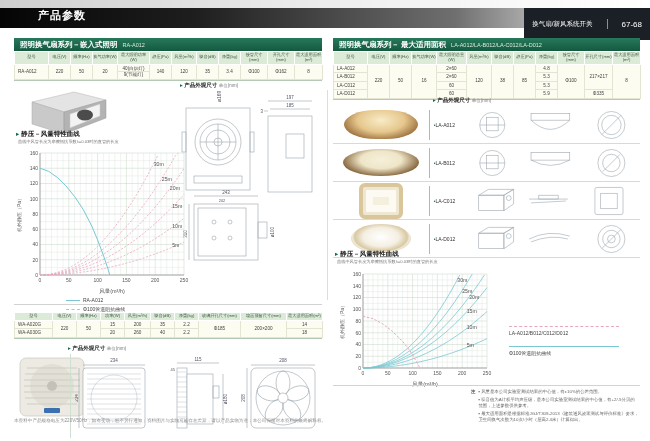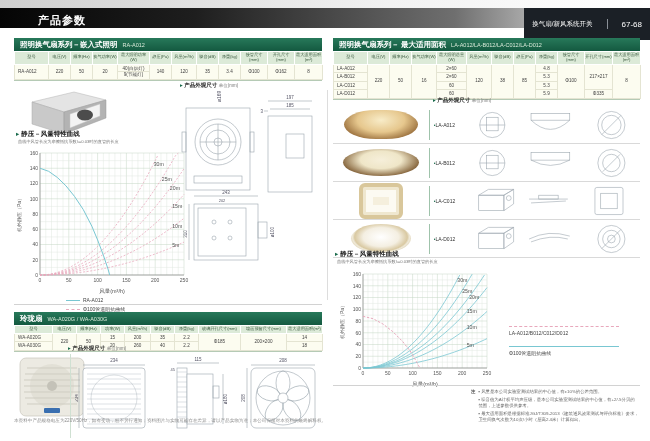--- a/index.html
+++ b/index.html
@@ -3,21 +3,21 @@
 <meta charset="utf-8">
 <style>
   html,body{margin:0;padding:0;}
   body{width:650px;height:441px;position:relative;overflow:hidden;background:#fff;
        font-family:"Liberation Sans","DejaVu Sans",sans-serif;color:#333;}
   
   .topstrip{position:absolute;left:0;top:0;width:650px;height:8px;
             background:linear-gradient(90deg,#cfcfcf,#f2f2f2 60%,#ffffff);}
   .band{position:absolute;left:0;top:8px;width:650px;height:20px;
         background:linear-gradient(90deg,#050505 0%,#1e1e1e 30%,#6f6f6f 70%,#b9b9b9 84%,#a7a7a7 100%);
-        display:flex;align-items:flex-end;}
+        display:flex;align-items:flex-start;}
   .band-title{color:#fff;font-size:11px;font-weight:bold;padding-left:38px;letter-spacing:1px;}
   .band-right{position:absolute;right:0;top:0;height:32px;background:#1b2026;color:#fff;
               display:flex;align-items:center;gap:14px;padding:0 8px;}
   .band-cat{font-size:6.5px;}
   .band-sep{width:1px;height:10px;background:#8a9097;}
   .band-page{font-size:8px;}
   
   .secbar{height:13px;background:linear-gradient(180deg,#27795a,#145940);color:#fff;
           display:flex;align-items:center;gap:5px;padding:0 6px;box-sizing:border-box;}
   .secbar .t{font-size:7.5px;font-weight:bold;}
@@ -514,24 +514,20 @@
     <span class="mk">注</span>
     <ul>
       <li>风量是本公司实验室测试结果的中心值，有±10%的公差范围。</li>
       <li>噪音值为A计权平均声压级，是本公司实验室测试结果的中心值，有+2/-5分贝的范围，上述参数仅供参考。</li>
       <li>最大适用面积是根据标准JGJ/T309-2013《建筑通风效果测试与评价标准》要求，卫生间换气次数为10次/小时（层高2.4米）计算得出。</li>
     </ul>
   </div>
 </div>
 
 <div class="panel" id="wa-panel">
-  <div class="secbar">
-    <span class="t">玲珑扇</span>
-    <span class="m">WA-A020G / WA-A030G</span>
-  </div>
   <div class="tbl-wrap">
   <table class="spec">
     <colgroup>
           <col style="width:38px">
           <col style="width:24px">
           <col style="width:24px">
           <col style="width:24px">
           <col style="width:26px">
           <col style="width:24px">
           <col style="width:24px">

